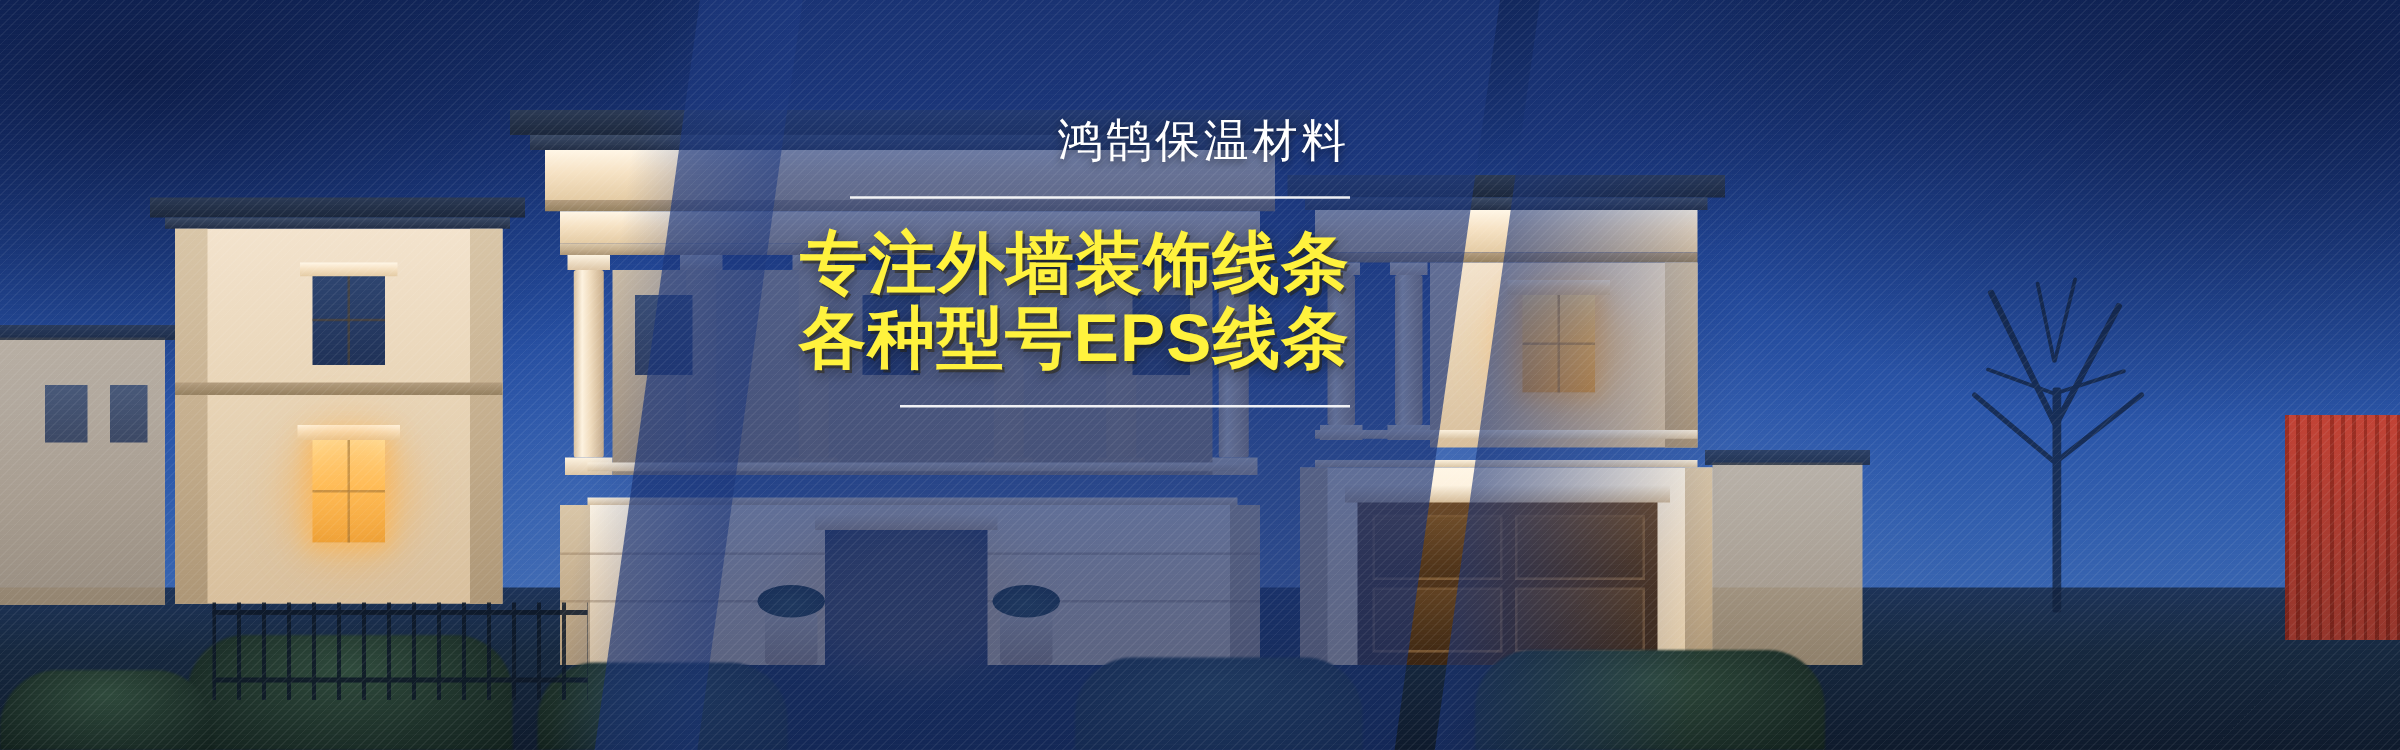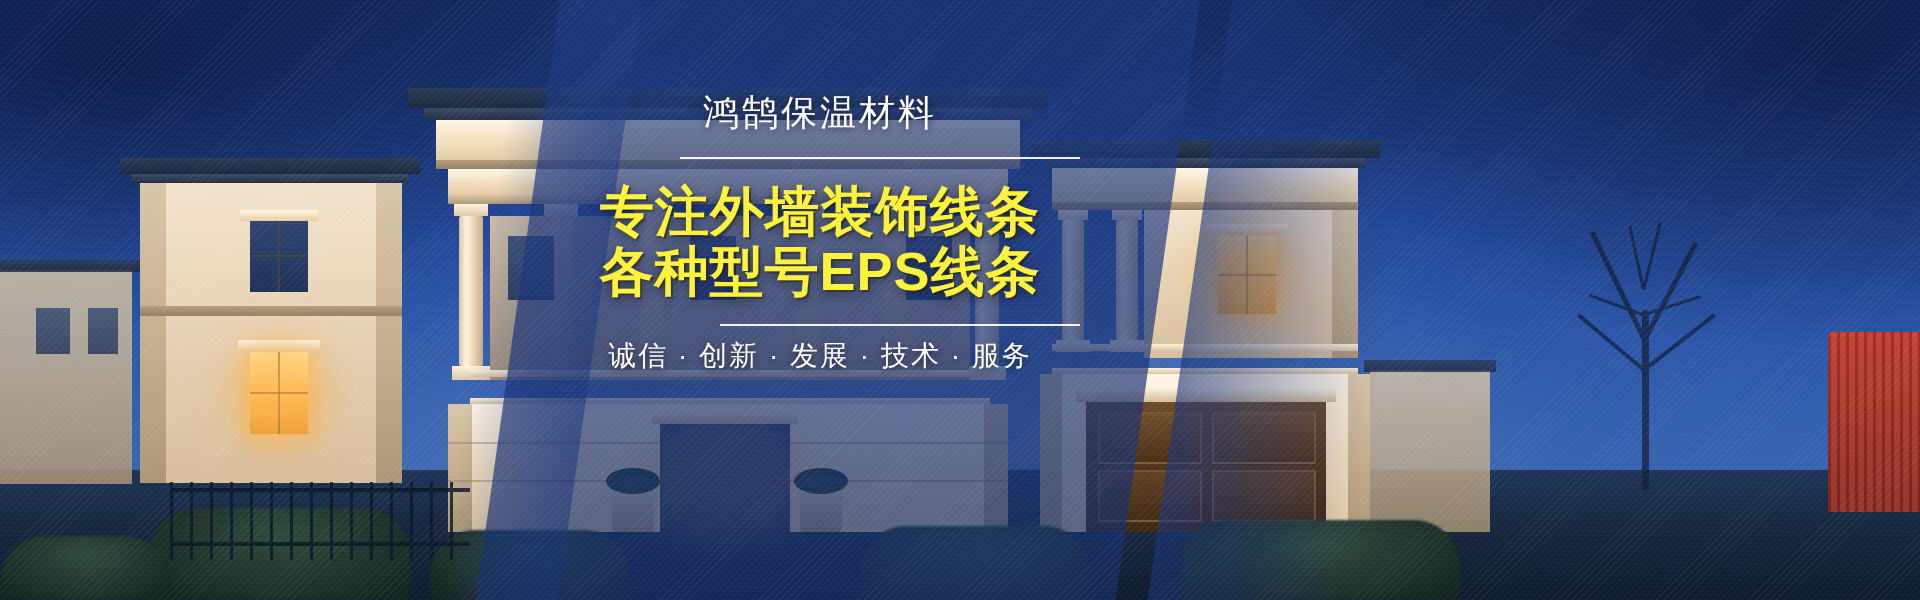--- a/index.html
+++ b/index.html
@@ -174,21 +174,21 @@
         rgba(255,255,255,.02) 0px,
         rgba(255,255,255,.02) 1px,
         rgba(0,0,0,0) 1px,
         rgba(0,0,0,0) 4px);
     pointer-events:none;
   }
 
   
   .copy{
     position:absolute;left:560px;top:95px;width:520px;
-    text-align:center;
+    text-align:right;
     z-index:20;
   }
   .brand{
     color:#ffffff;
     font-size:36px;
     letter-spacing:3px;
     line-height:1;
     text-shadow:0 2px 7px rgba(0,0,0,.55);
     white-space:nowrap;
   }
@@ -424,17 +424,16 @@
     <div class="brand">鸿鹄保温材料</div>
 
     <div class="rule rule-top"></div>
 
     <div class="headline">专注外墙装饰线条</div>
 
     <div class="headline">各种型号EPS线条</div>
 
     <div class="rule rule-bottom"></div>
 
-    <div class="tagline">诚信 · 创新 · 发展 · 技术 · 服务</div>
 
   </div>
 
 </div>
 
 </body></html>

